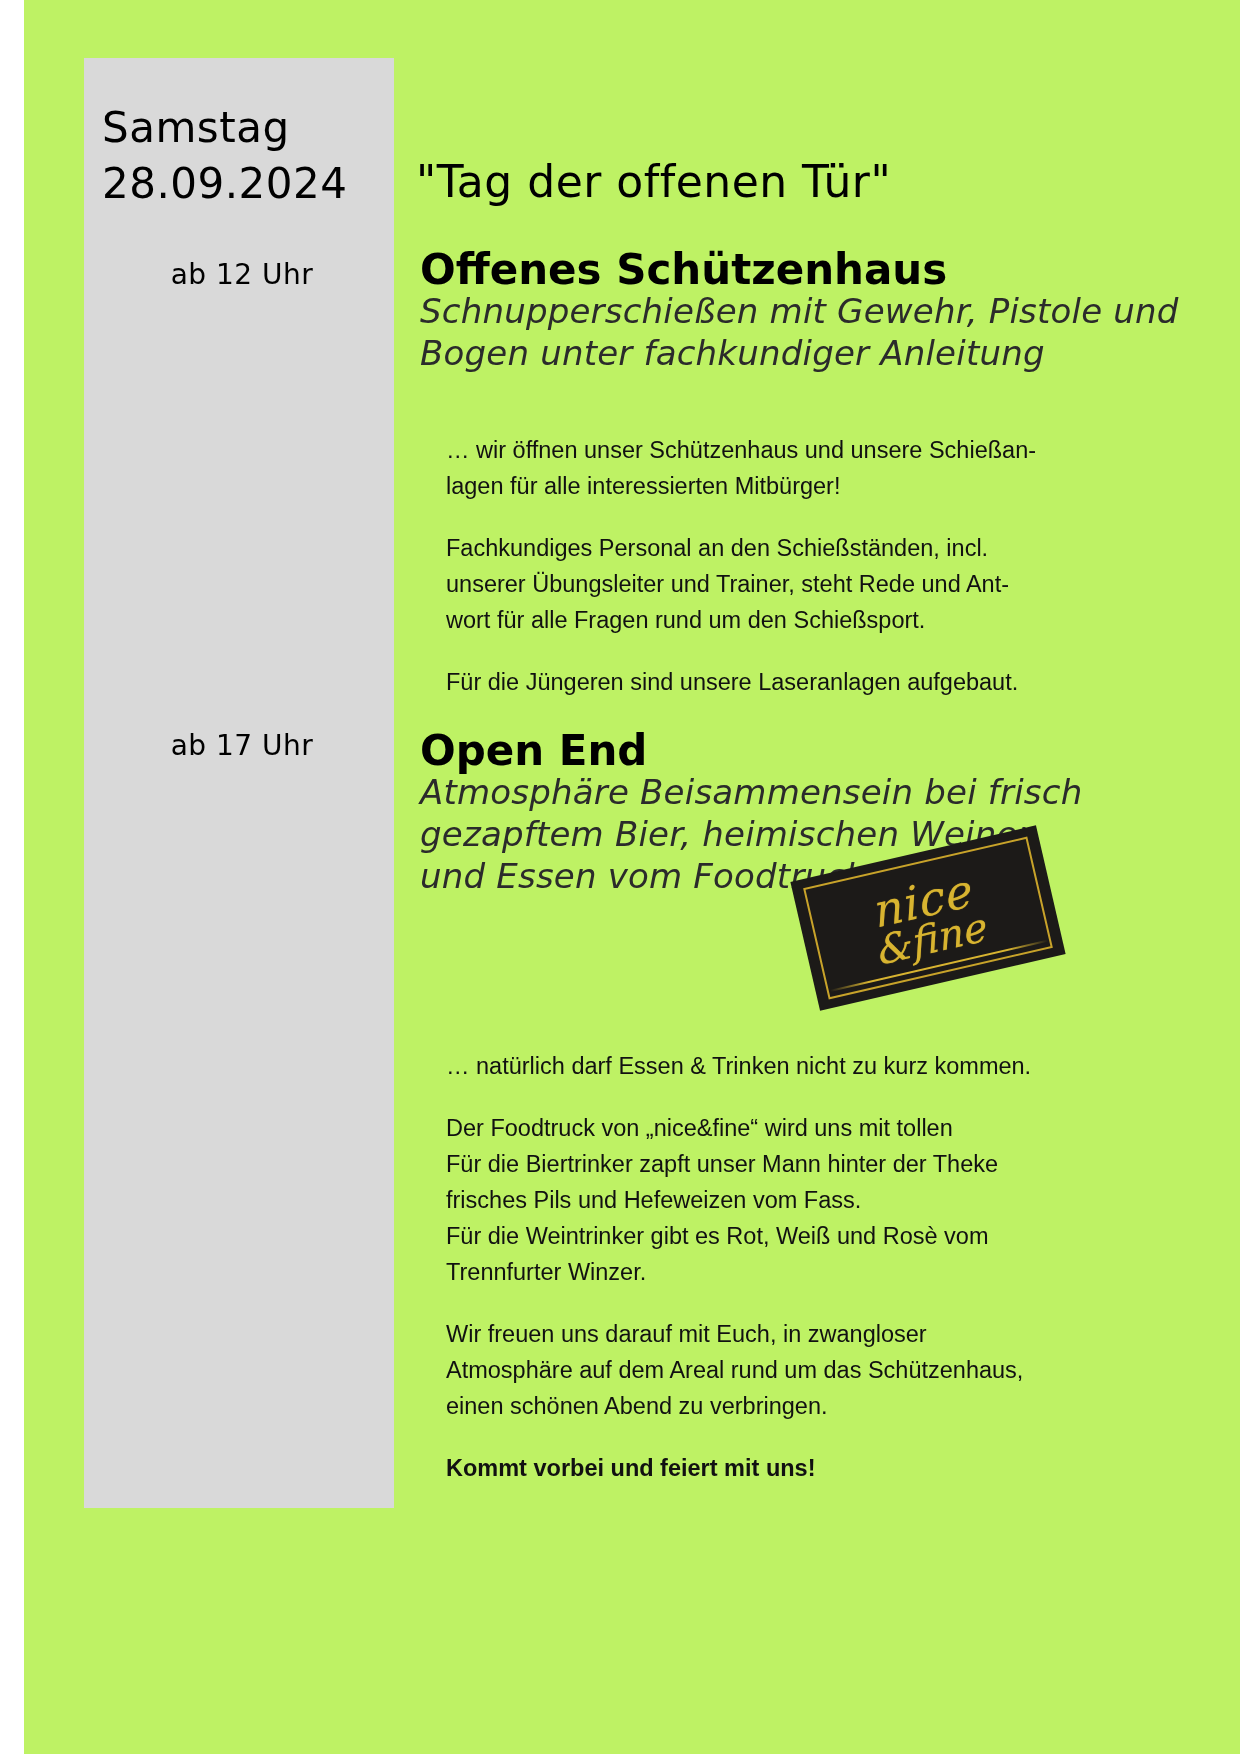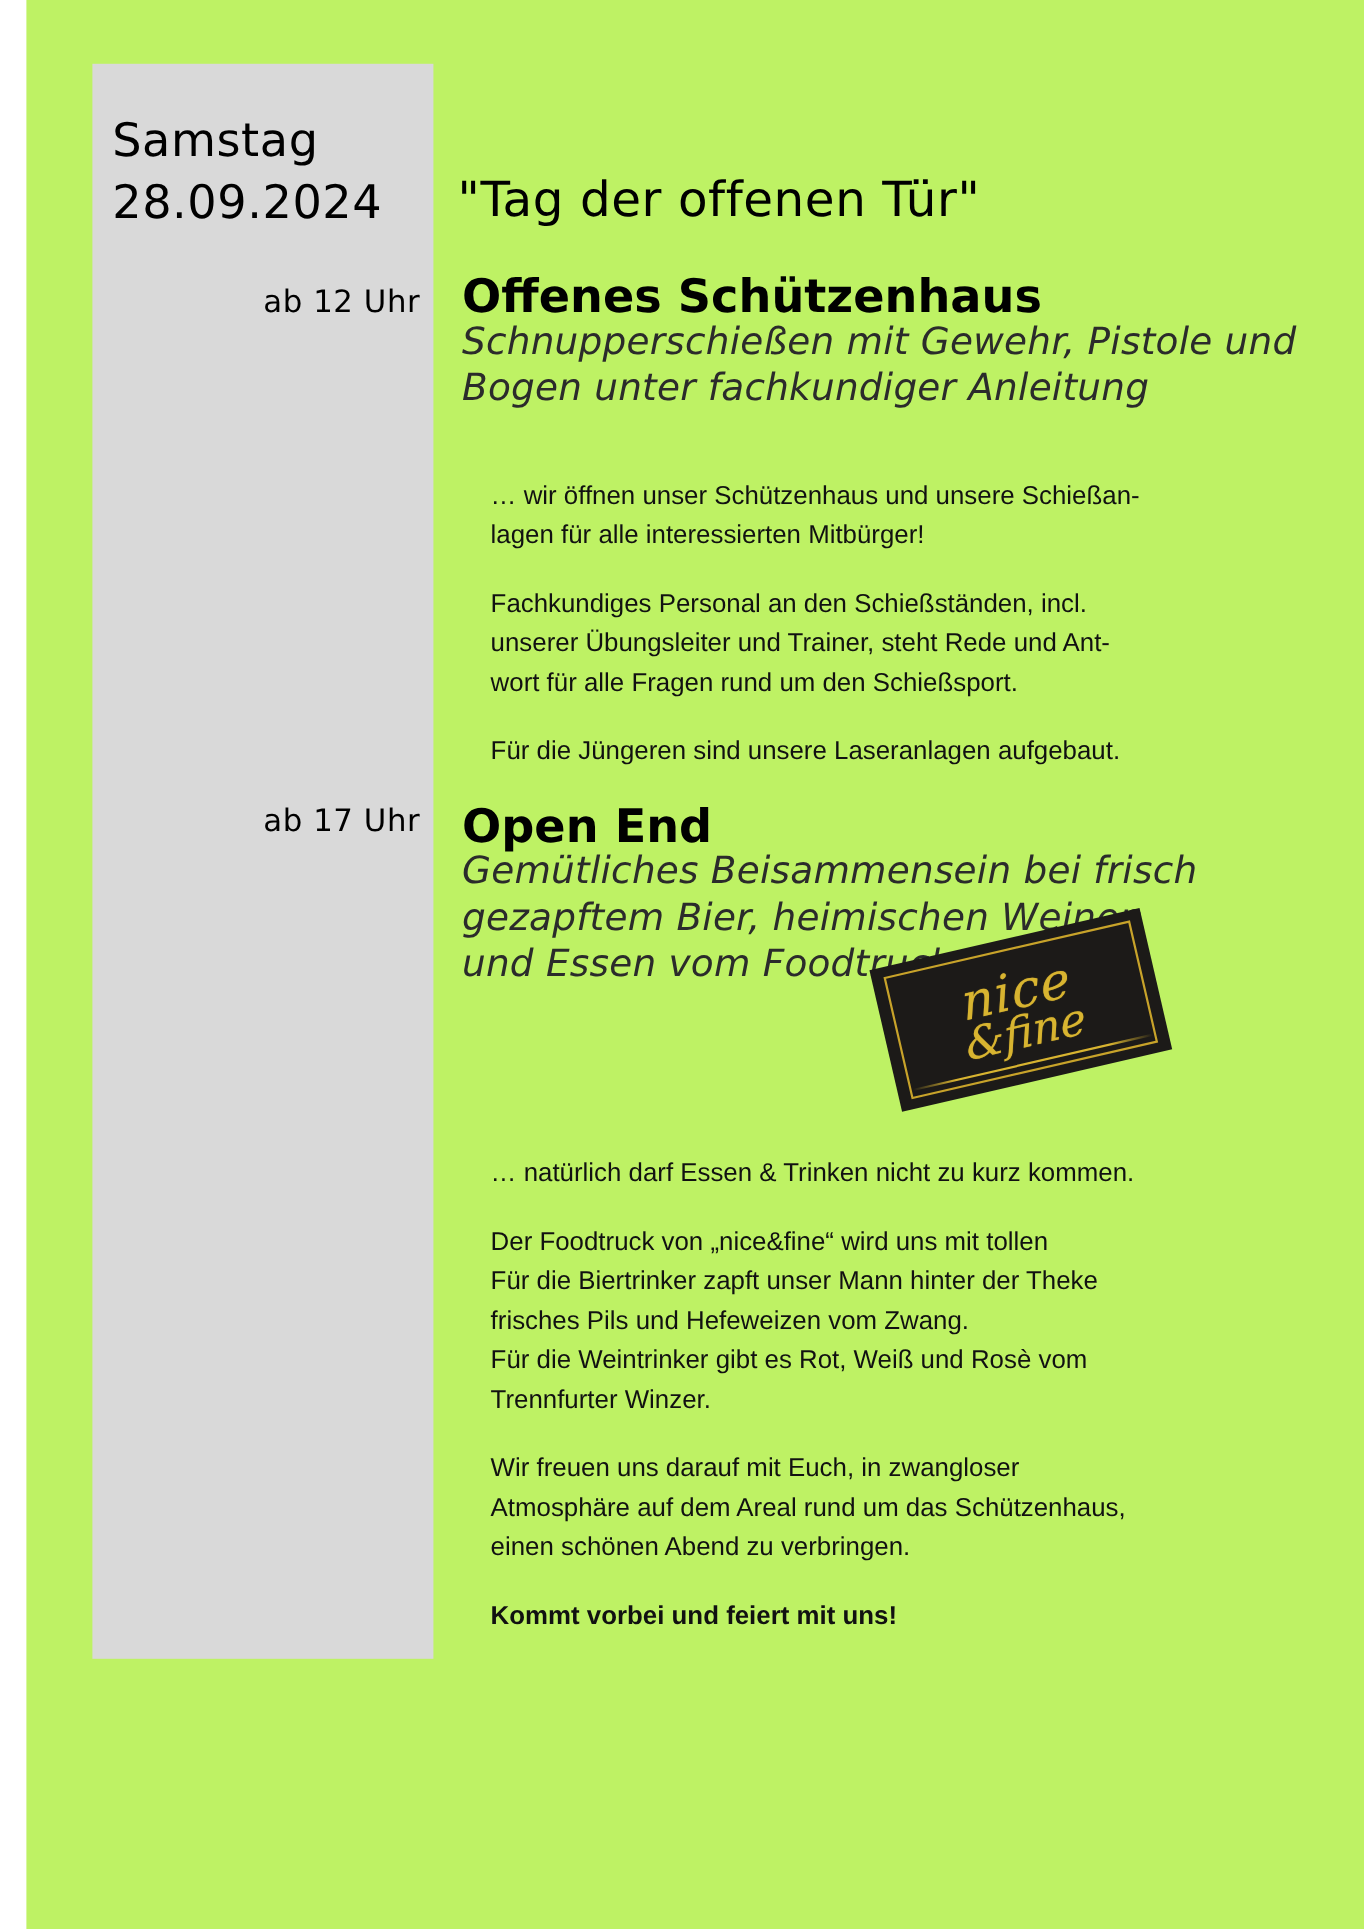--- a/index.html
+++ b/index.html
@@ -74,21 +74,21 @@
     font-size: 44px;
     line-height: 54px;
     white-space: nowrap;
   }
 
   
   .time-label {
     position: absolute;
     width: 280px;
     left: 78px;
-    text-align: right;
+    text-align: center;
     font-size: 28px;
     line-height: 34px;
     white-space: nowrap;
   }
 
   
   .section-head {
     position: absolute;
     left: 396px;
     width: 660px;
@@ -217,21 +217,21 @@
       <span class="ln">unserer Übungsleiter und Trainer, steht Rede und Ant-</span>
       <span class="ln">wort für alle Fragen rund um den Schießsport.</span>
     </p>
     <p class="para">
       <span class="ln">Für die Jüngeren sind unsere Laseranlagen aufgebaut.</span>
     </p>
   </div>
 
   <div class="section-head sec-2">
     <span class="sec-title hand">Open End</span>
-    <span class="sec-sub hand-slant">Gemütliches Beisammensein bei frisch</span>
+    <span class="sec-sub hand-slant">Atmosphäre Beisammensein bei frisch</span>
     <span class="sec-sub hand-slant">gezapftem Bier, heimischen Weinen</span>
     <span class="sec-sub hand-slant">und Essen vom Foodtruck</span>
   </div>
 
   <div class="logo">
     <div class="logo-inner"></div>
     <div class="logo-text">
       <span class="logo-nice">nice</span>
       <span class="logo-amp">&amp;fine</span>
     </div>
@@ -240,21 +240,21 @@
 
   <div class="body-col body-2">
     <p class="para">
       <span class="ln">… natürlich darf Essen &amp; Trinken nicht zu kurz kommen.</span>
     </p>
     <p class="para tight">
       <span class="ln">Der Foodtruck von „nice&amp;fine“ wird uns mit tollen</span>
     </p>
     <p class="para tight">
       <span class="ln">Für die Biertrinker zapft unser Mann hinter der Theke</span>
-      <span class="ln">frisches Pils und Hefeweizen vom Zwang.</span>
+      <span class="ln">frisches Pils und Hefeweizen vom Fass.</span>
     </p>
     <p class="para">
       <span class="ln">Für die Weintrinker gibt es Rot, Weiß und Rosè vom</span>
       <span class="ln">Trennfurter Winzer.</span>
     </p>
     <p class="para">
       <span class="ln">Wir freuen uns darauf mit Euch, in zwangloser</span>
       <span class="ln">Atmosphäre auf dem Areal rund um das Schützenhaus,</span>
       <span class="ln">einen schönen Abend zu verbringen.</span>
     </p>

